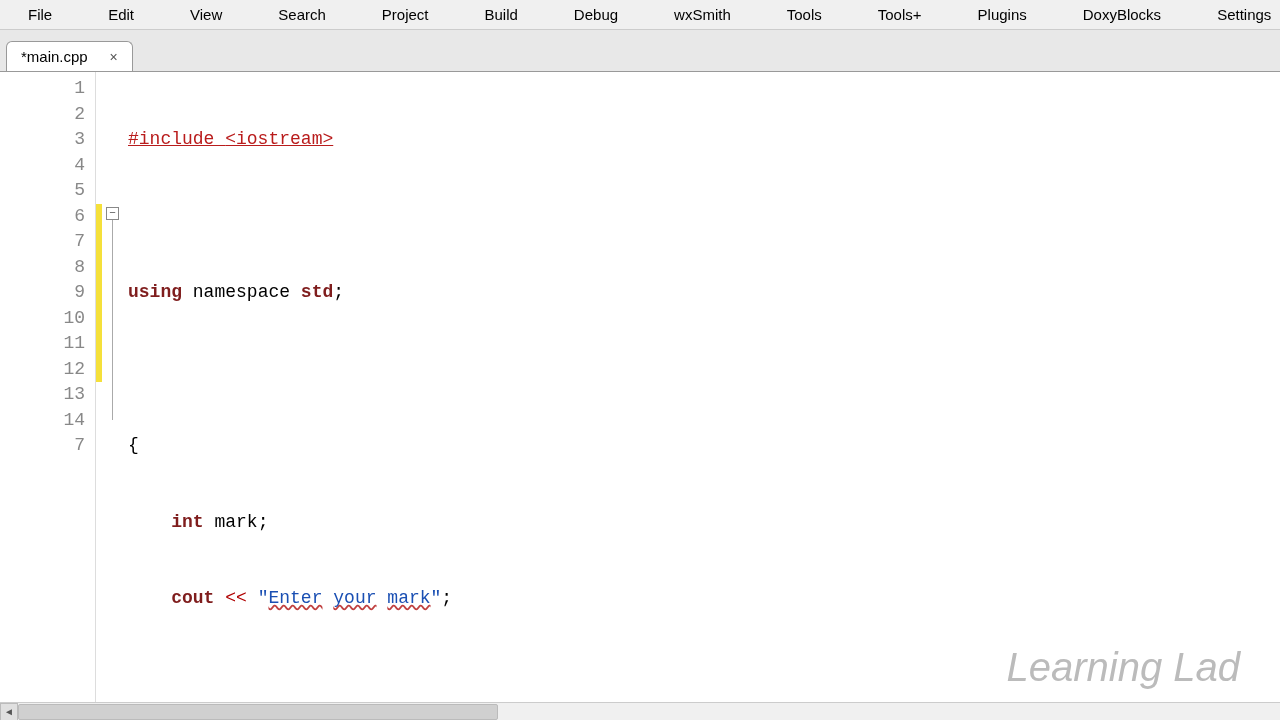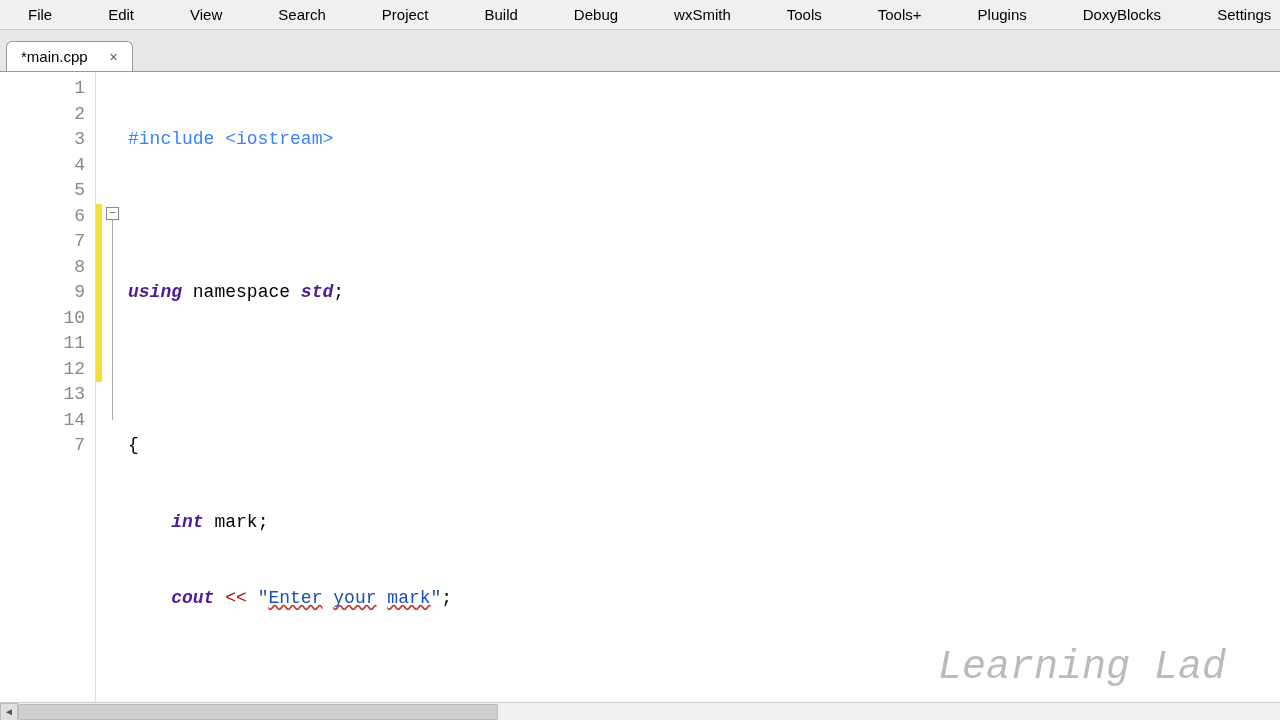--- a/index.html
+++ b/index.html
@@ -112,22 +112,22 @@
   cursor: pointer;
 }
 .code {
   flex: 1;
   padding-top: 4px;
   padding-left: 4px;
   white-space: pre;
   position: relative;
 }
 .code-line { height: 25.5px; }
-.kw { color: #4c1d95; font-weight: bold; font-style: italic; }
-.pre { color: #3b82f6; }
+.kw { color: #7f1d1d; font-weight: bold; }
+.pre { color: #b91c1c; text-decoration: underline; }
 .str { color: #1a4fb3; }
 .op { color: #b00000; }
 .spell { text-decoration: underline wavy #c04040; text-decoration-skip-ink: none; }
 .hscroll {
   position: absolute;
   bottom: 0;
   left: 0;
   right: 0;
   height: 18px;
   background: #f0f0f0;
@@ -158,23 +158,23 @@
   left: 0;
   top: 1px;
   width: 480px;
   height: 16px;
   background: #d0d0d0;
   border: 1px solid #bbb;
   border-radius: 2px;
 }
 .watermark {
   position: absolute;
-  right: 54px;
+  right: 40px;
   bottom: 30px;
-  font-family: Liberation Mono, monospace;
+  font-family: Liberation Sans, sans-serif;
   font-size: 40px;
   color: #bbb;
   font-style: italic;
   pointer-events: none;
 }
 </style>
 </head>
 <body>
 
 <div class="menubar">

